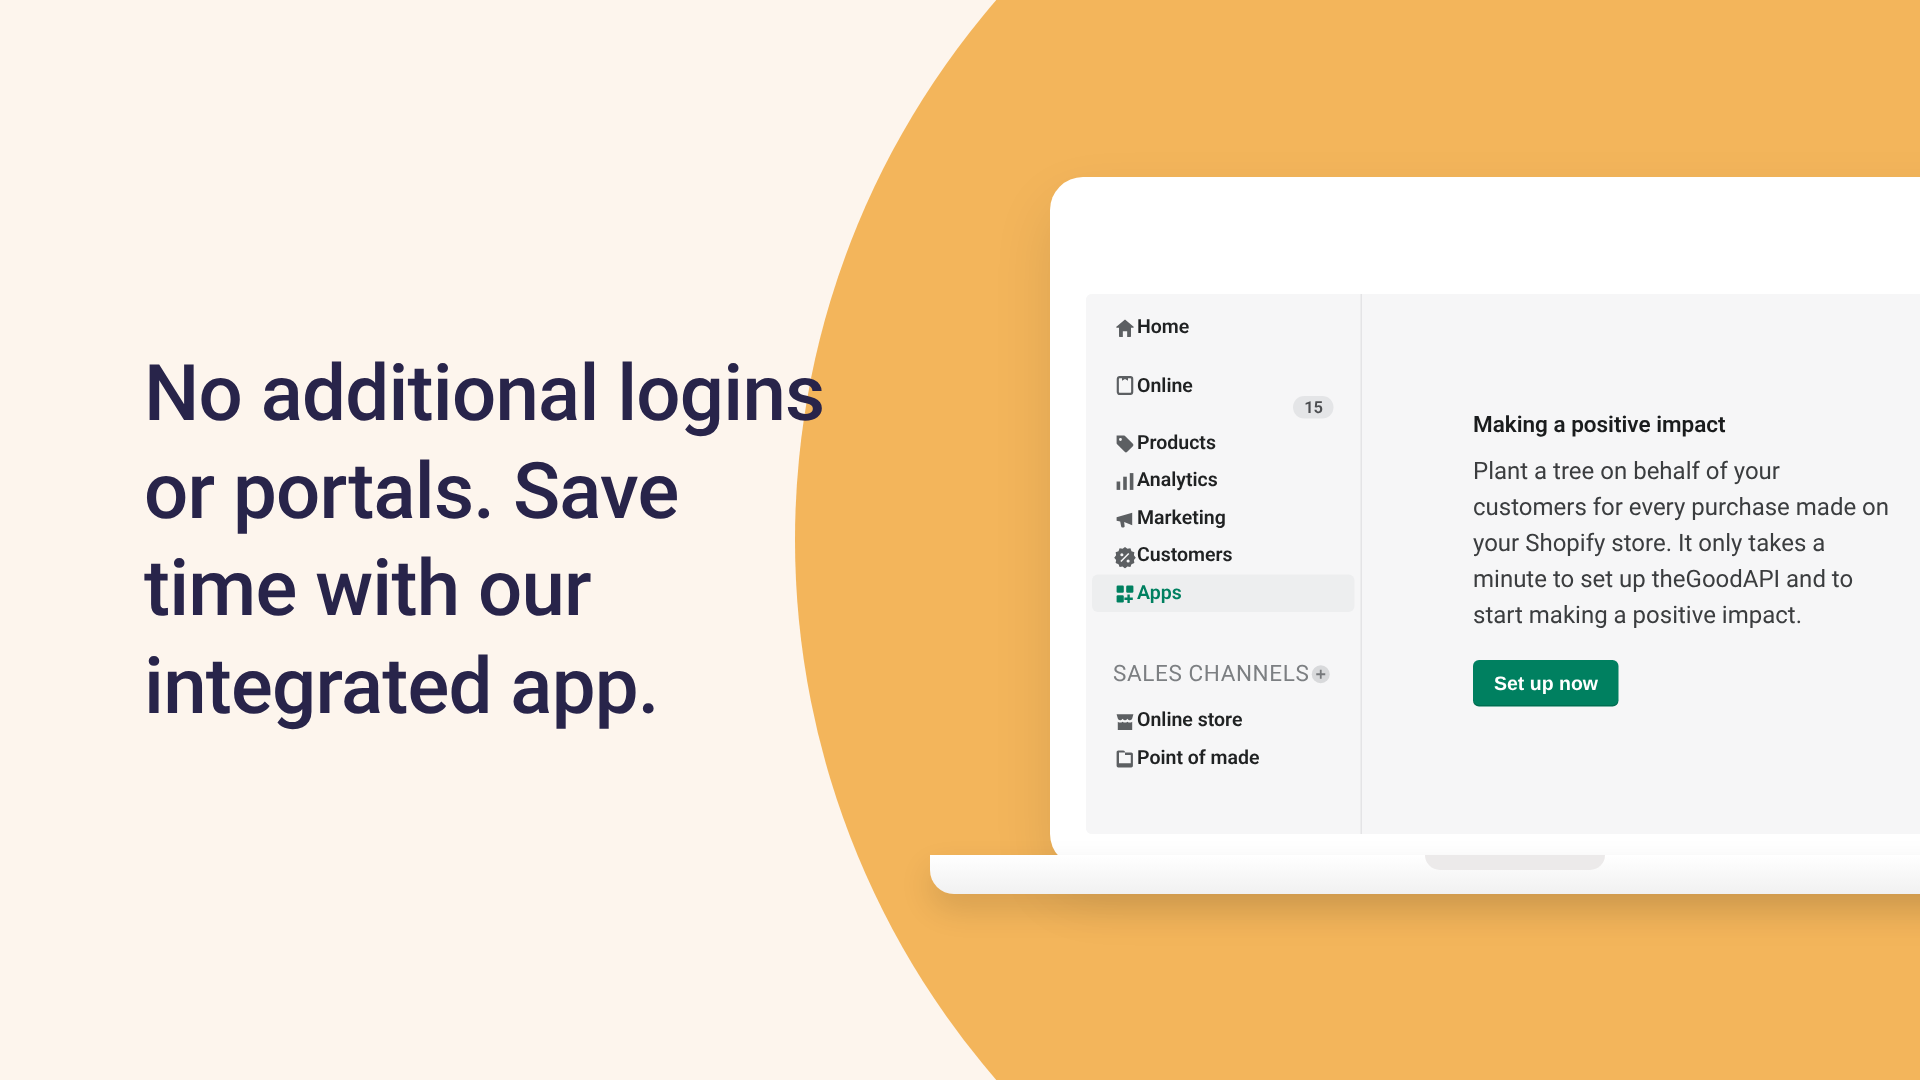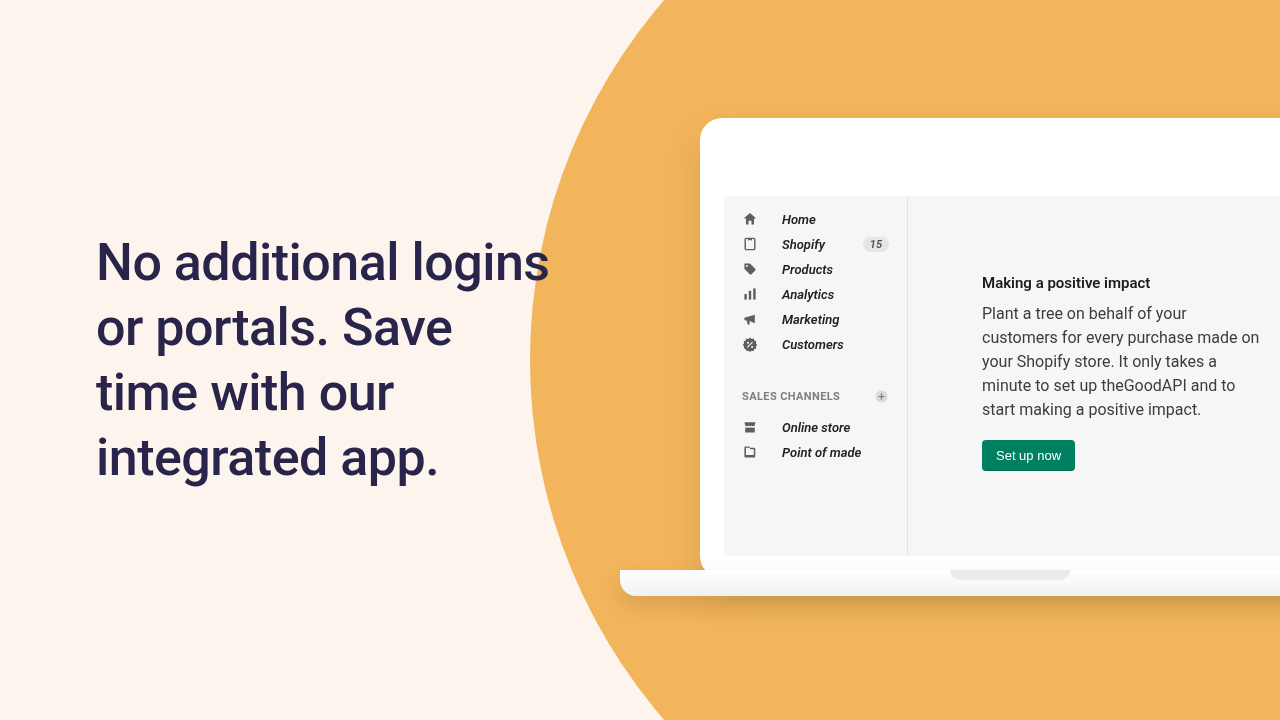--- a/index.html
+++ b/index.html
@@ -76,31 +76,30 @@
   .sidebar {
     width: 184px;
     background: #f6f6f7;
     border-right: 1px solid #e4e4e6;
     padding-top: 10px;
     display: flex;
     flex-direction: column;
   }
   .nav-item {
     display: flex;
-    align-items: flex-end;
-    gap: 24px;
+    align-items: center;
+    gap: 0;
     padding: 4.5px 14px;
     font-size: 13px;
     font-weight: 600;
     color: #202223;
     cursor: pointer;
     border-radius: 4px;
     margin: 0 4px;
     position: relative;
-    font-style: italic;
   }
   .nav-item .icon {
     width: 16px;
     height: 16px;
     display: inline-flex;
     align-items: center;
     justify-content: center;
     color: #5c5f62;
     flex-shrink: 0;
   }
@@ -110,30 +109,31 @@
   }
   .nav-item.active .icon { color: #008060; }
   .nav-item .badge {
     margin-left: auto;
     background: #e4e5e7;
     color: #4b4d50;
     font-size: 11px;
     font-weight: 600;
     padding: 1px 7px;
     border-radius: 10px;
+    margin-top: 28px;
   }
   .section-header {
     display: flex;
     align-items: center;
-    justify-content: space-between;
+    justify-content: center;
     padding: 6px 14px;
     margin: 26px 4px 4px 4px;
-    font-size: 11px;
+    font-size: 15px;
     letter-spacing: 0.4px;
-    font-weight: 700;
+    font-weight: 400;
     color: #7c7f82;
   }
   .section-header .add {
     width: 16px; height: 16px;
     display:inline-flex;align-items:center;justify-content:center;
     color:#8a8d90;
     cursor:pointer;
   }
   
   .main {
@@ -152,21 +152,21 @@
     line-height: 1.5;
     color: #3b3d3f;
     max-width: 280px;
     margin-bottom: 18px;
   }
   .primary-btn {
     display: inline-block;
     background: #008060;
     color: #fff;
     font-size: 13px;
-    font-weight: 400;
+    font-weight: 700;
     padding: 8px 14px;
     border-radius: 4px;
     border: none;
     cursor: pointer;
     box-shadow: inset 0 -1px 0 rgba(0,0,0,0.15);
   }
   svg { display:block; }
 </style>
 </head>
 <body>
@@ -190,21 +190,21 @@
           <span>Home</span>
         </div>
 
         <div class="nav-item">
           <span class="icon">
             <svg viewBox="0 0 20 20" width="16" height="16" fill="none" stroke="currentColor" stroke-width="1.8">
                 <rect x="4" y="3" width="12" height="14" rx="1.5"></rect>
                 <path d="M7.5 3v3l2.5-1.4L12.5 6V3" fill="currentColor" stroke="none"></path>
               </svg>
           </span>
-          <span>Shopify</span>
+          <span>Online</span>
           <span class="badge">15</span>
         </div>
 
         <div class="nav-item">
           <span class="icon">
             <svg viewBox="0 0 20 20" width="16" height="16" fill="currentColor">
                 <path d="M3 3h6.2c.4 0 .78.16 1.06.44l6.3 6.3a1.5 1.5 0 0 1 0 2.12l-4.7 4.7a1.5 1.5 0 0 1-2.12 0l-6.3-6.3A1.5 1.5 0 0 1 3 9.2V3Zm3.2 4.4a1.2 1.2 0 1 0 0-2.4 1.2 1.2 0 0 0 0 2.4Z"></path>
               </svg>
           </span>
           <span>Products</span>
@@ -233,20 +233,31 @@
 
         <div class="nav-item">
           <span class="icon">
             <svg viewBox="0 0 20 20" width="16" height="16" fill="currentColor">
                 <path d="M10 2l2 1.6 2.5-.4.9 2.4 2.4.9-.4 2.5L19 11l-1.6 2 .4 2.5-2.4.9-.9 2.4-2.5-.4L10 20l-2-1.6-2.5.4-.9-2.4-2.4-.9.4-2.5L1 11l1.6-2-.4-2.5 2.4-.9.9-2.4 2.5.4L10 2Zm-2.6 5.2a1.3 1.3 0 1 0 0 2.6 1.3 1.3 0 0 0 0-2.6Zm5.2 5.2a1.3 1.3 0 1 0 0 2.6 1.3 1.3 0 0 0 0-2.6ZM7 14.6 13.6 8l-.9-.9L6.1 13.7l.9.9Z"></path>
               </svg>
           </span>
           <span>Customers</span>
         </div>
 
+        <div class="nav-item active">
+          <span class="icon">
+            <svg viewBox="0 0 20 20" width="16" height="16" fill="currentColor">
+                <rect x="3" y="3" width="6" height="6" rx="1"></rect>
+                <rect x="11" y="3" width="6" height="6" rx="1"></rect>
+                <rect x="3" y="11" width="6" height="6" rx="1"></rect>
+                <path d="M14 10.5v2.5h2.5v2H14V17.5h-2V15h-2.5v-2H12v-2.5h2Z"></path>
+              </svg>
+          </span>
+          <span>Apps</span>
+        </div>
 
         <div class="section-header">
           <span>SALES CHANNELS</span>
           <span class="add">
             <svg viewBox="0 0 20 20" width="15" height="15" fill="currentColor">
                 <circle cx="10" cy="10" r="8" fill="#d8d9db"></circle>
                 <path d="M9.2 6h1.6v3.2H14v1.6h-3.2V14H9.2v-3.2H6V9.2h3.2V6Z" fill="#76787b"></path>
               </svg>
           </span>
         </div>

